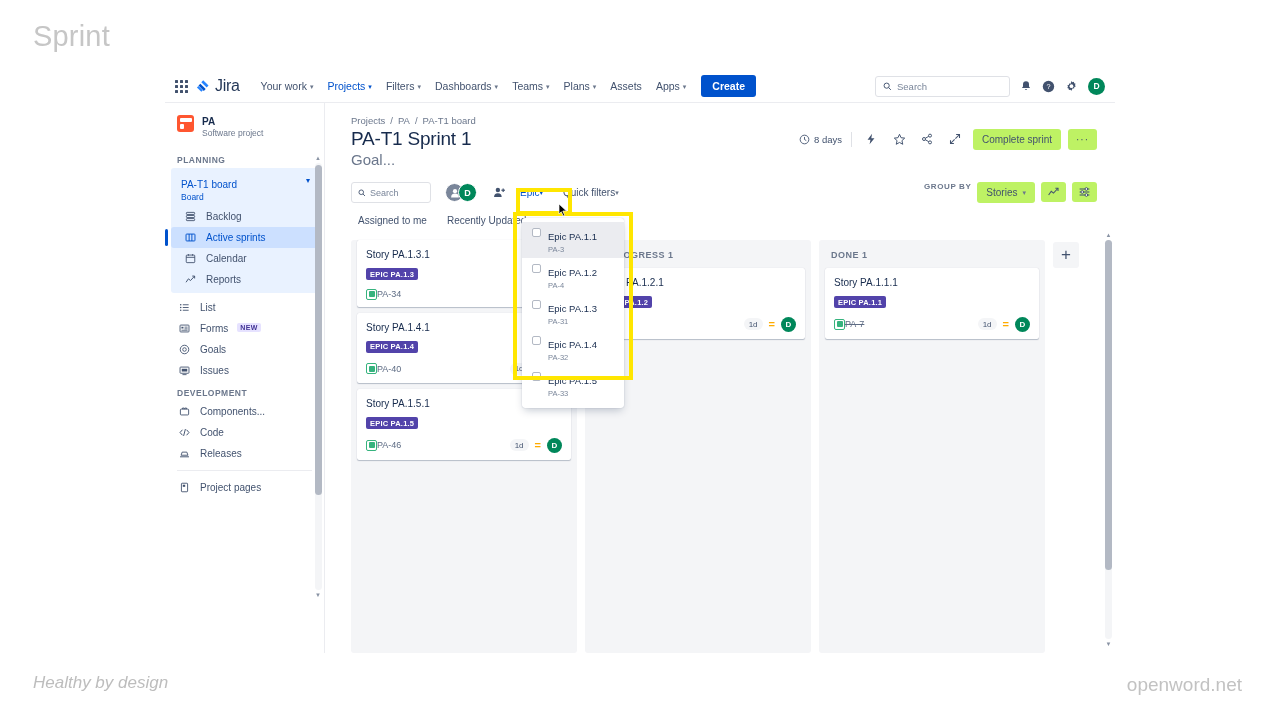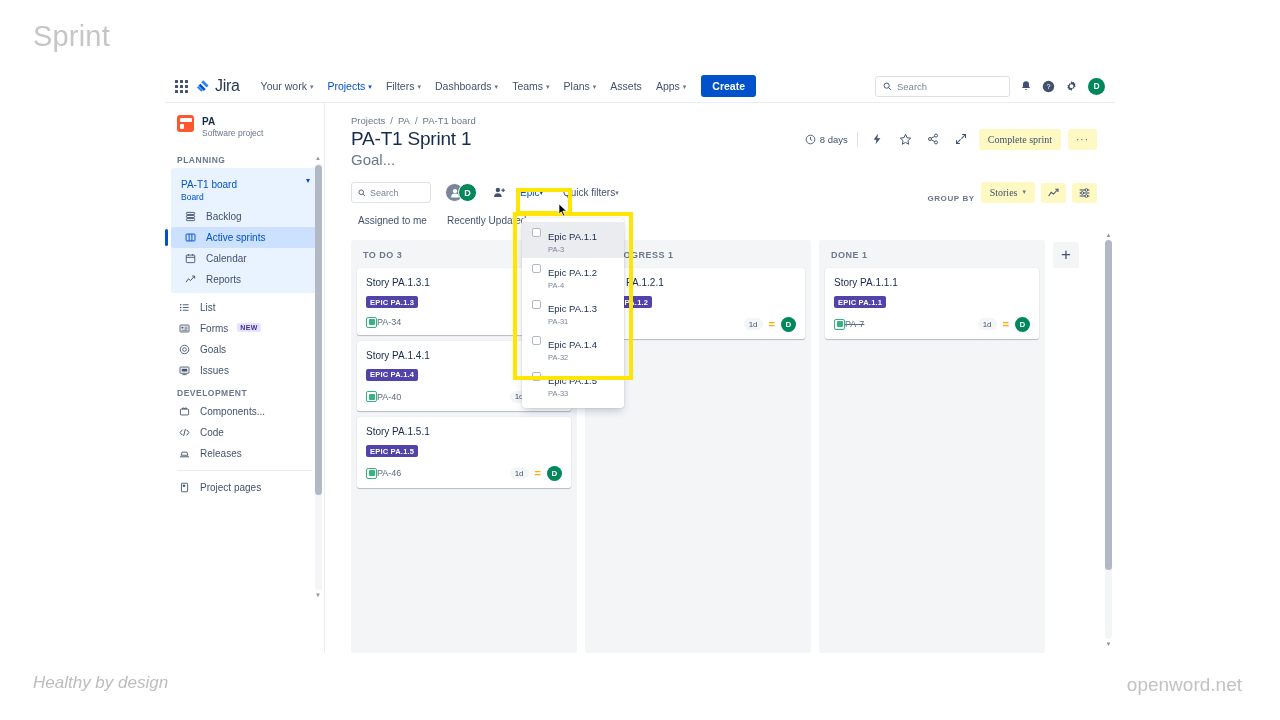--- a/index.html
+++ b/index.html
@@ -131,40 +131,40 @@
   .crumbs { display: flex; gap: 5px; font-size: 9.5px; color: #6b778c; padding: 12px 16px 0 26px; }
   .crumbs a { color: #6b778c; text-decoration: none; cursor: pointer; }
   .title-row { display: flex; align-items: center; padding: 2px 16px 0 26px; }
   .sprint-title { font-size: 19px; font-weight: 400; color: #172b4d; letter-spacing: -.2px; }
   .goal-txt { font-size: 15px; color: #6b778c; padding: 1px 26px 0; }
   .title-actions { margin-left: auto; display: flex; align-items: center; gap: 7px; padding-right: 2px; }
   .days-pill { display: flex; align-items: center; gap: 4px; font-size: 9.5px; color: #42526e; }
   .vline { width: 1px; height: 15px; background: #dfe1e6; margin: 0 2px; }
   .tool-ic { width: 21px; height: 21px; display: flex; align-items: center; justify-content: center; color: #42526e; cursor: pointer; border-radius: 3px; }
   .btn-grey {
-    background: #fef9c3; color: #42526e; font-size: 10px; font-weight: 500;
-    padding: 5px 9px; border-radius: 3px; cursor: pointer; white-space: nowrap; font-family: Liberation Serif, serif;
+    background: #bef264; color: #42526e; font-size: 10px; font-weight: 500;
+    padding: 5px 9px; border-radius: 3px; cursor: pointer; white-space: nowrap;
   }
   .btn-grey.sq { padding: 5px 8px; letter-spacing: 1px; }
 
   
   .filterbar { display: flex; align-items: center; gap: 8px; padding: 14px 16px 0 26px; }
   .board-search {
     width: 80px; height: 21px; border: 1px solid #dfe1e6; border-radius: 3px;
     display: flex; align-items: center; gap: 4px; padding: 0 6px; background: #fff;
   }
   .board-search span { font-size: 9px; color: #7a869a; }
   .av-stack { display: flex; align-items: center; margin-left: 6px; }
   .av { width: 19px; height: 19px; border-radius: 50%; border: 1.5px solid #fff; display: flex; align-items: center; justify-content: center; font-size: 9px; color: #fff; font-weight: 600; }
   .av.grey { background: #7a869a; margin-right: -6px; }
   .av.green { background: #00875a; }
   .adduser { margin-left: 8px; color: #42526e; display: flex; align-items: center; cursor: pointer; }
   .flt-btn { font-size: 10px; color: #42526e; padding: 4px 6px; border-radius: 3px; display: flex; align-items: center; cursor: pointer; }
   .flt-btn.epic { color: #0052cc; font-weight: 500; }
-  .filterbar-right { margin-left: auto; display: flex; align-items: flex-end; gap: 6px; padding-right: 2px; }
+  .filterbar-right { margin-left: auto; display: flex; align-items: flex-start; gap: 6px; padding-right: 2px; }
   .groupby-lbl { font-size: 8px; color: #6b778c; font-weight: 600; letter-spacing: .6px; }
 
   .quickrow { display: flex; gap: 6px; padding: 8px 16px 0 26px; }
   .qf { font-size: 10px; color: #42526e; padding: 4px 7px; border-radius: 3px; cursor: pointer; white-space: nowrap; }
 
   
   .board-wrap { flex: 1; display: flex; padding: 10px 16px 0 26px; gap: 8px; min-height: 0; position: relative; }
   .col {
     width: 226px; min-width: 226px; background: #f4f5f7; border-radius: 3px;
     display: flex; flex-direction: column;
@@ -605,21 +605,20 @@
         </div>
 
         <div class="quickrow">
           <span class="qf">Assigned to me</span>
           <span class="qf">Recently Updated</span>
         </div>
 
         <div class="board-wrap">
 
           <div class="col">
-            <div class="col-head">TO DO 3</div>
             <div class="col-body">
               <div class="card">
                 <div class="card-title">Story PA.1.3.1</div>
                 <div class="epic-tag">EPIC PA.1.3</div>
                 <div class="card-foot">
                   <span class="story-ic"></span>
                   <span class="card-key">PA-34</span>
                 </div>
               </div>
               <div class="card">

